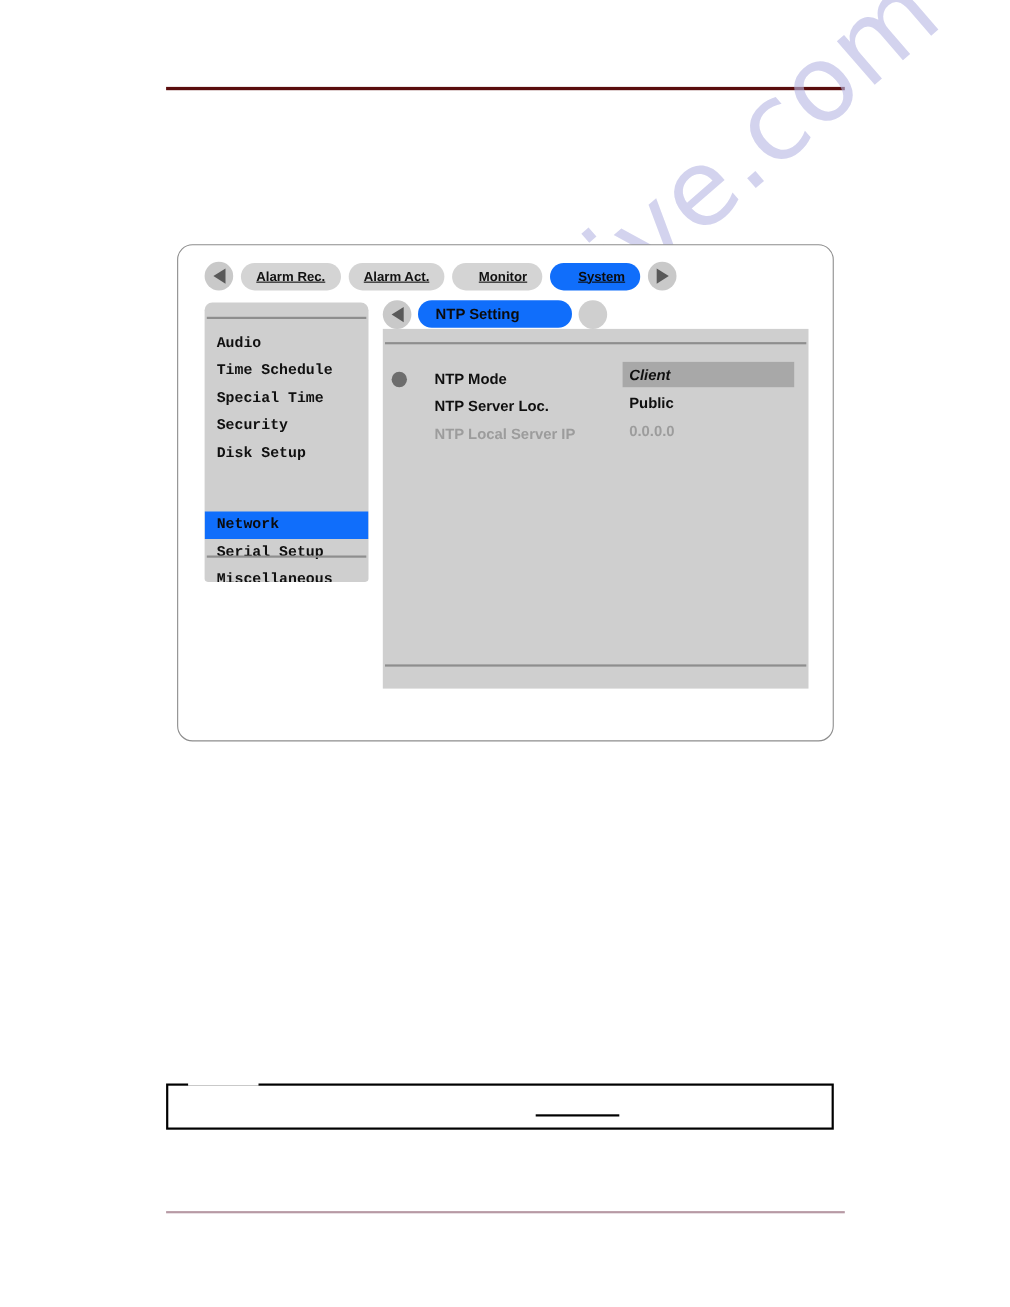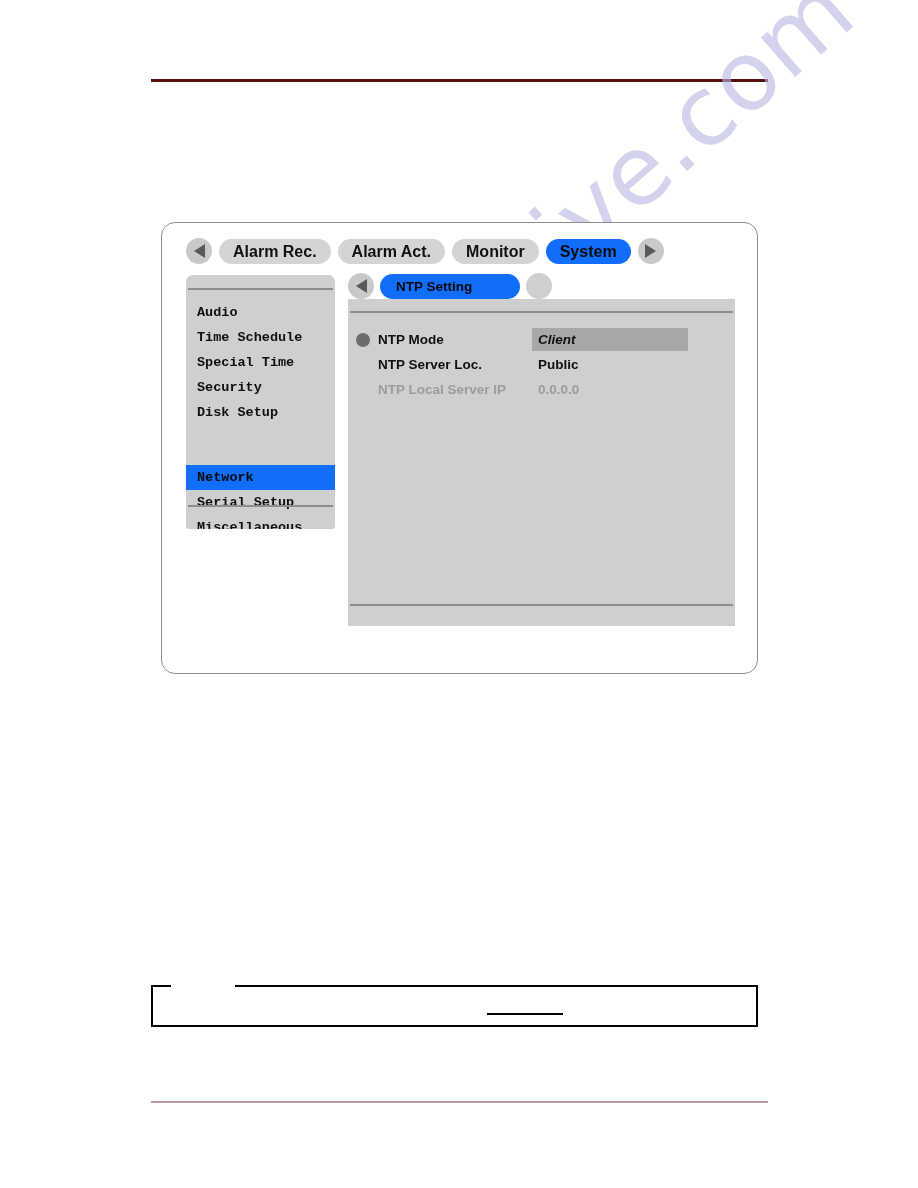--- a/index.html
+++ b/index.html
@@ -98,25 +98,26 @@
     border-left: 11px solid #595959;
   }
   .tab {
     height: 25px;
     line-height: 25px;
     padding: 0 14px;
     min-width: 82px;
     border-radius: 13px;
     background: #d4d4d4;
     color: #111111;
-    font-size: 16px;
+    font-size: 12px;
     font-weight: bold;
     text-align: right;
     box-sizing: border-box;
     white-space: nowrap;
+    text-decoration: underline;
   }
   .tab.active {
     background: #106efb;
     color: #0b0b0b;
   }
 
   
   .sidebar {
     position: absolute;
     left: 24px;
@@ -162,21 +163,21 @@
     background: #8e8e8e;
     margin: 0 2px;
   }
 
   
   .subtabrow {
     position: absolute;
     left: 186px;
     top: 50px;
     display: flex;
-    align-items: center;
+    align-items: flex-start;
     gap: 6px;
   }
   .subtab {
     height: 25px;
     line-height: 25px;
     padding: 0 16px;
     min-width: 140px;
     border-radius: 13px;
     background: #106efb;
     color: #0b0b0b;
@@ -207,23 +208,24 @@
   .panel-divider {
     height: 2px;
     background: #8e8e8e;
     margin: 0 2px;
   }
   .panel-rows {
     padding-top: 14px;
   }
   .prow {
     display: flex;
-    align-items: center;
+    align-items: flex-end;
     height: 25px;
     margin-bottom: 0px;
+    gap: 17px;
   }
   .bullet-col {
     width: 30px;
     display: flex;
     align-items: center;
     justify-content: center;
     flex: 0 0 auto;
   }
   .bullet {
     width: 14px;

